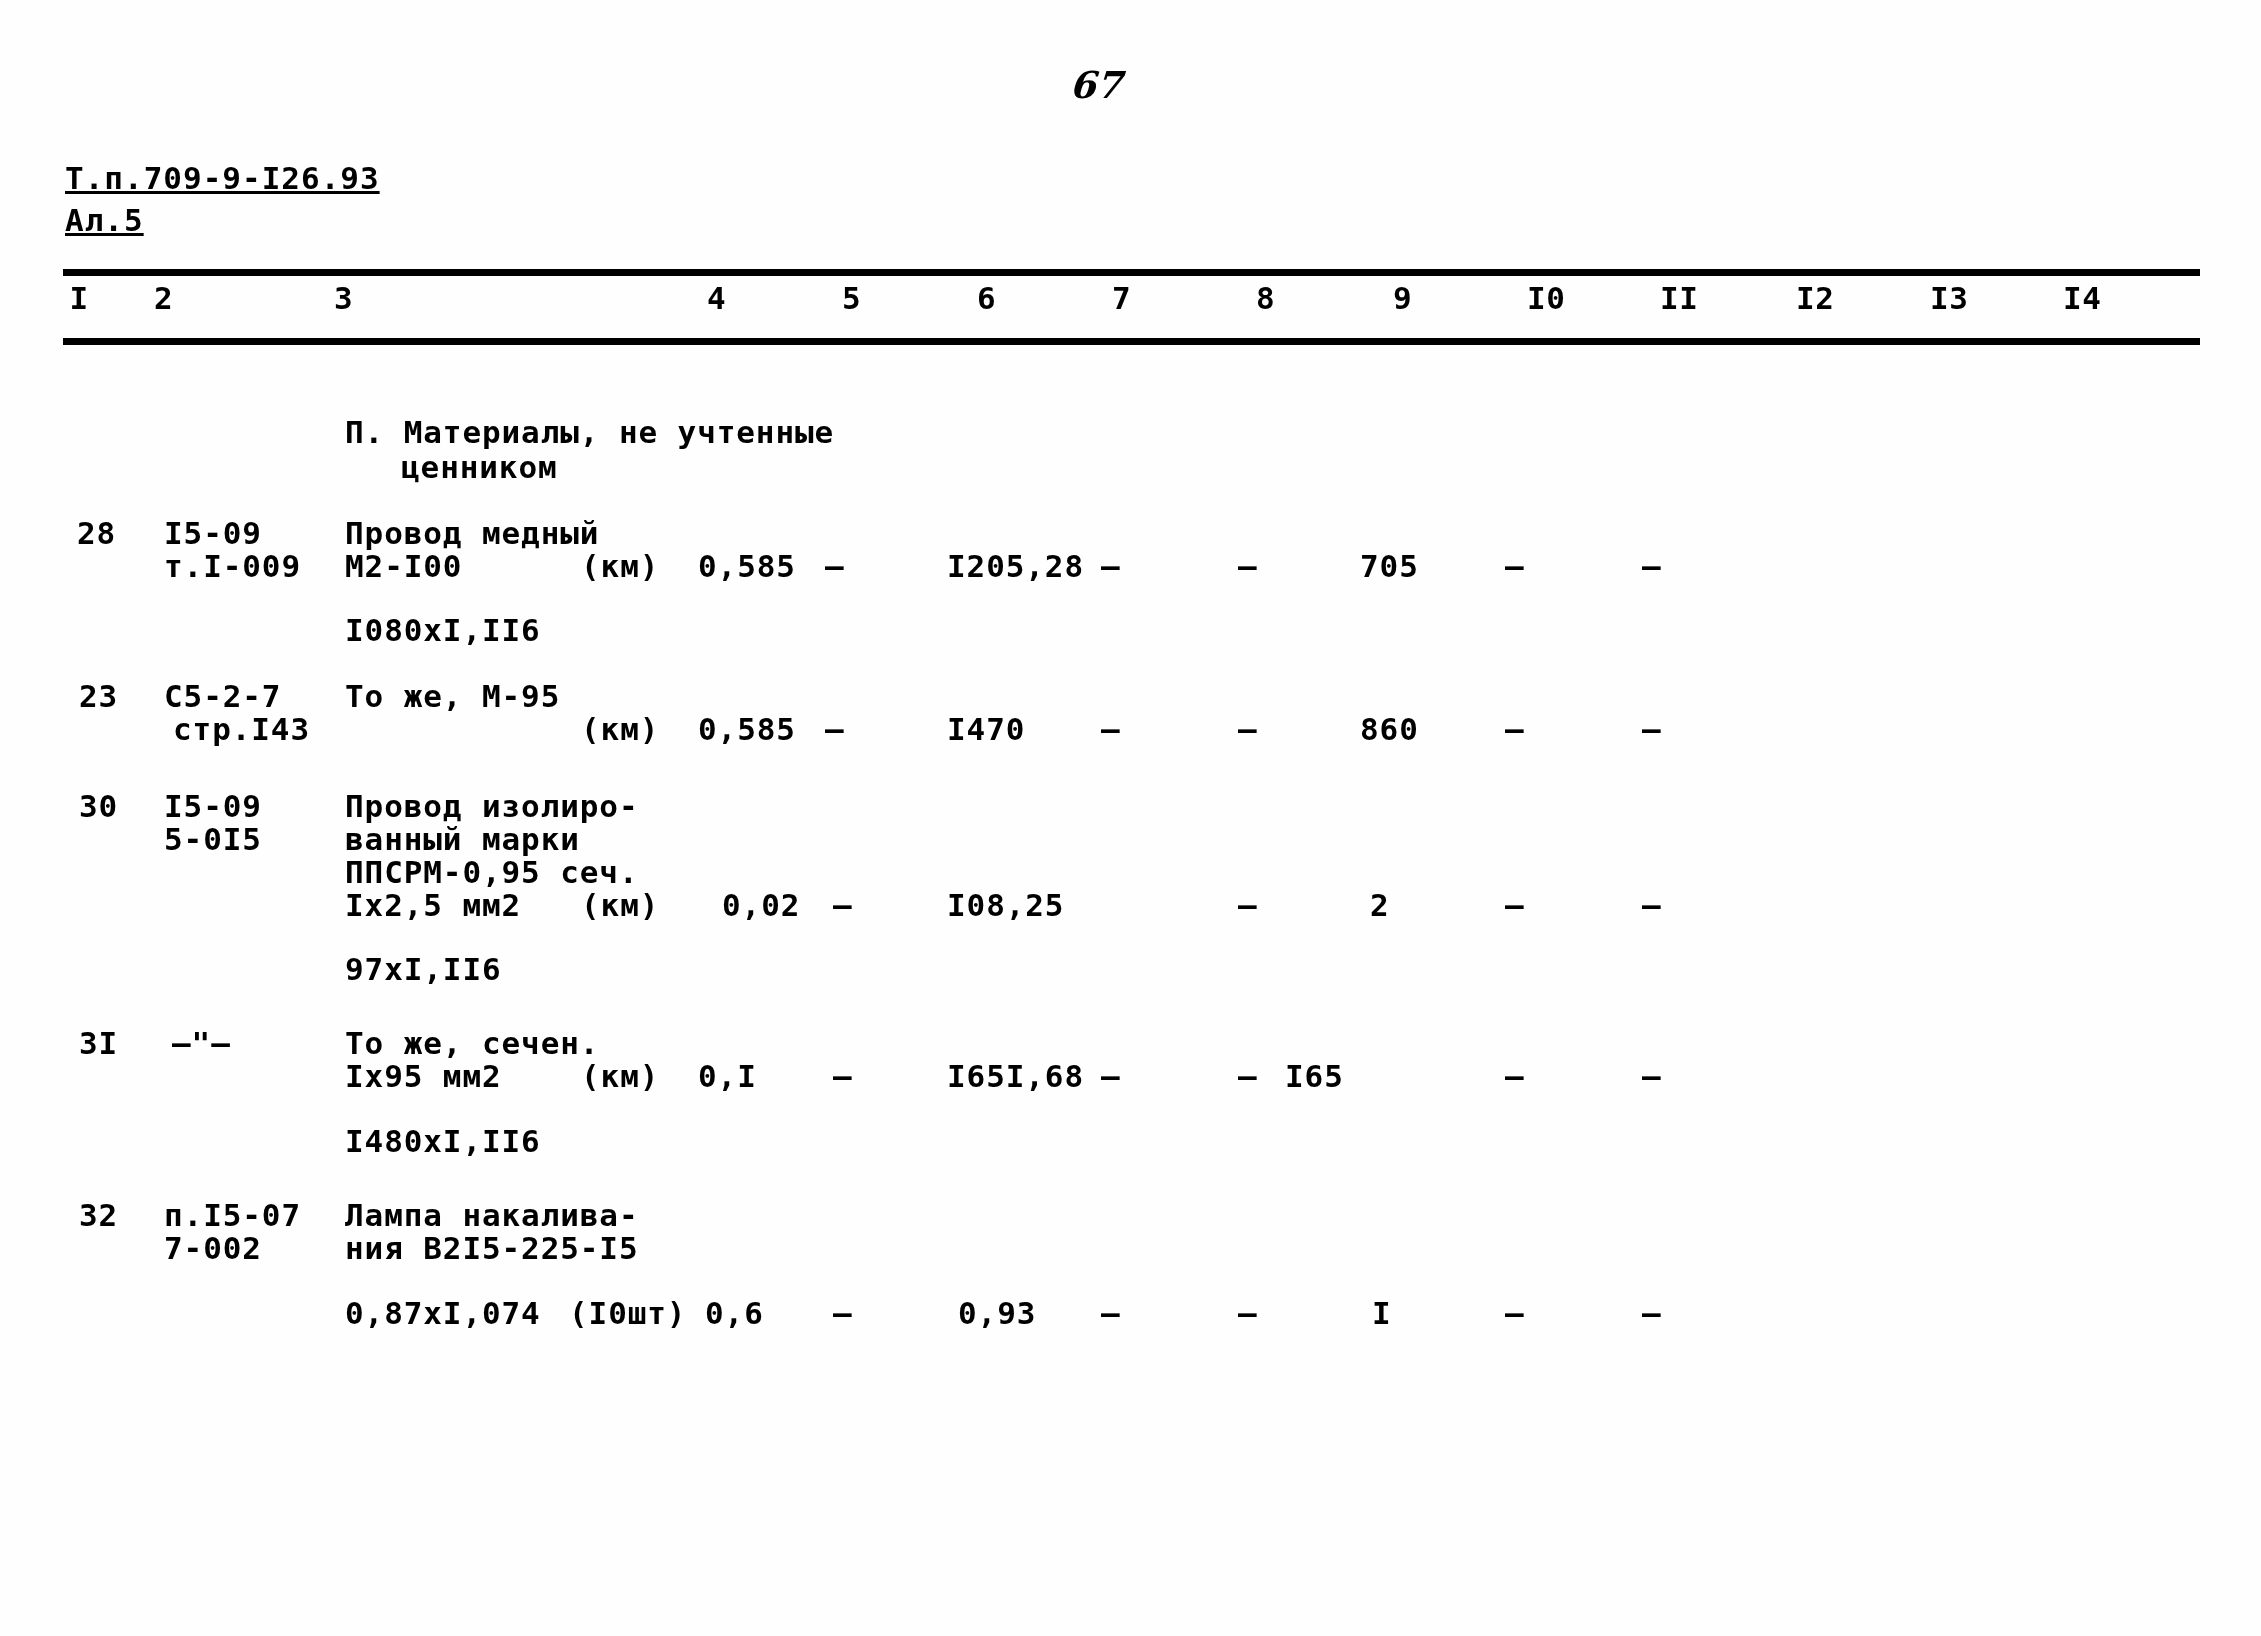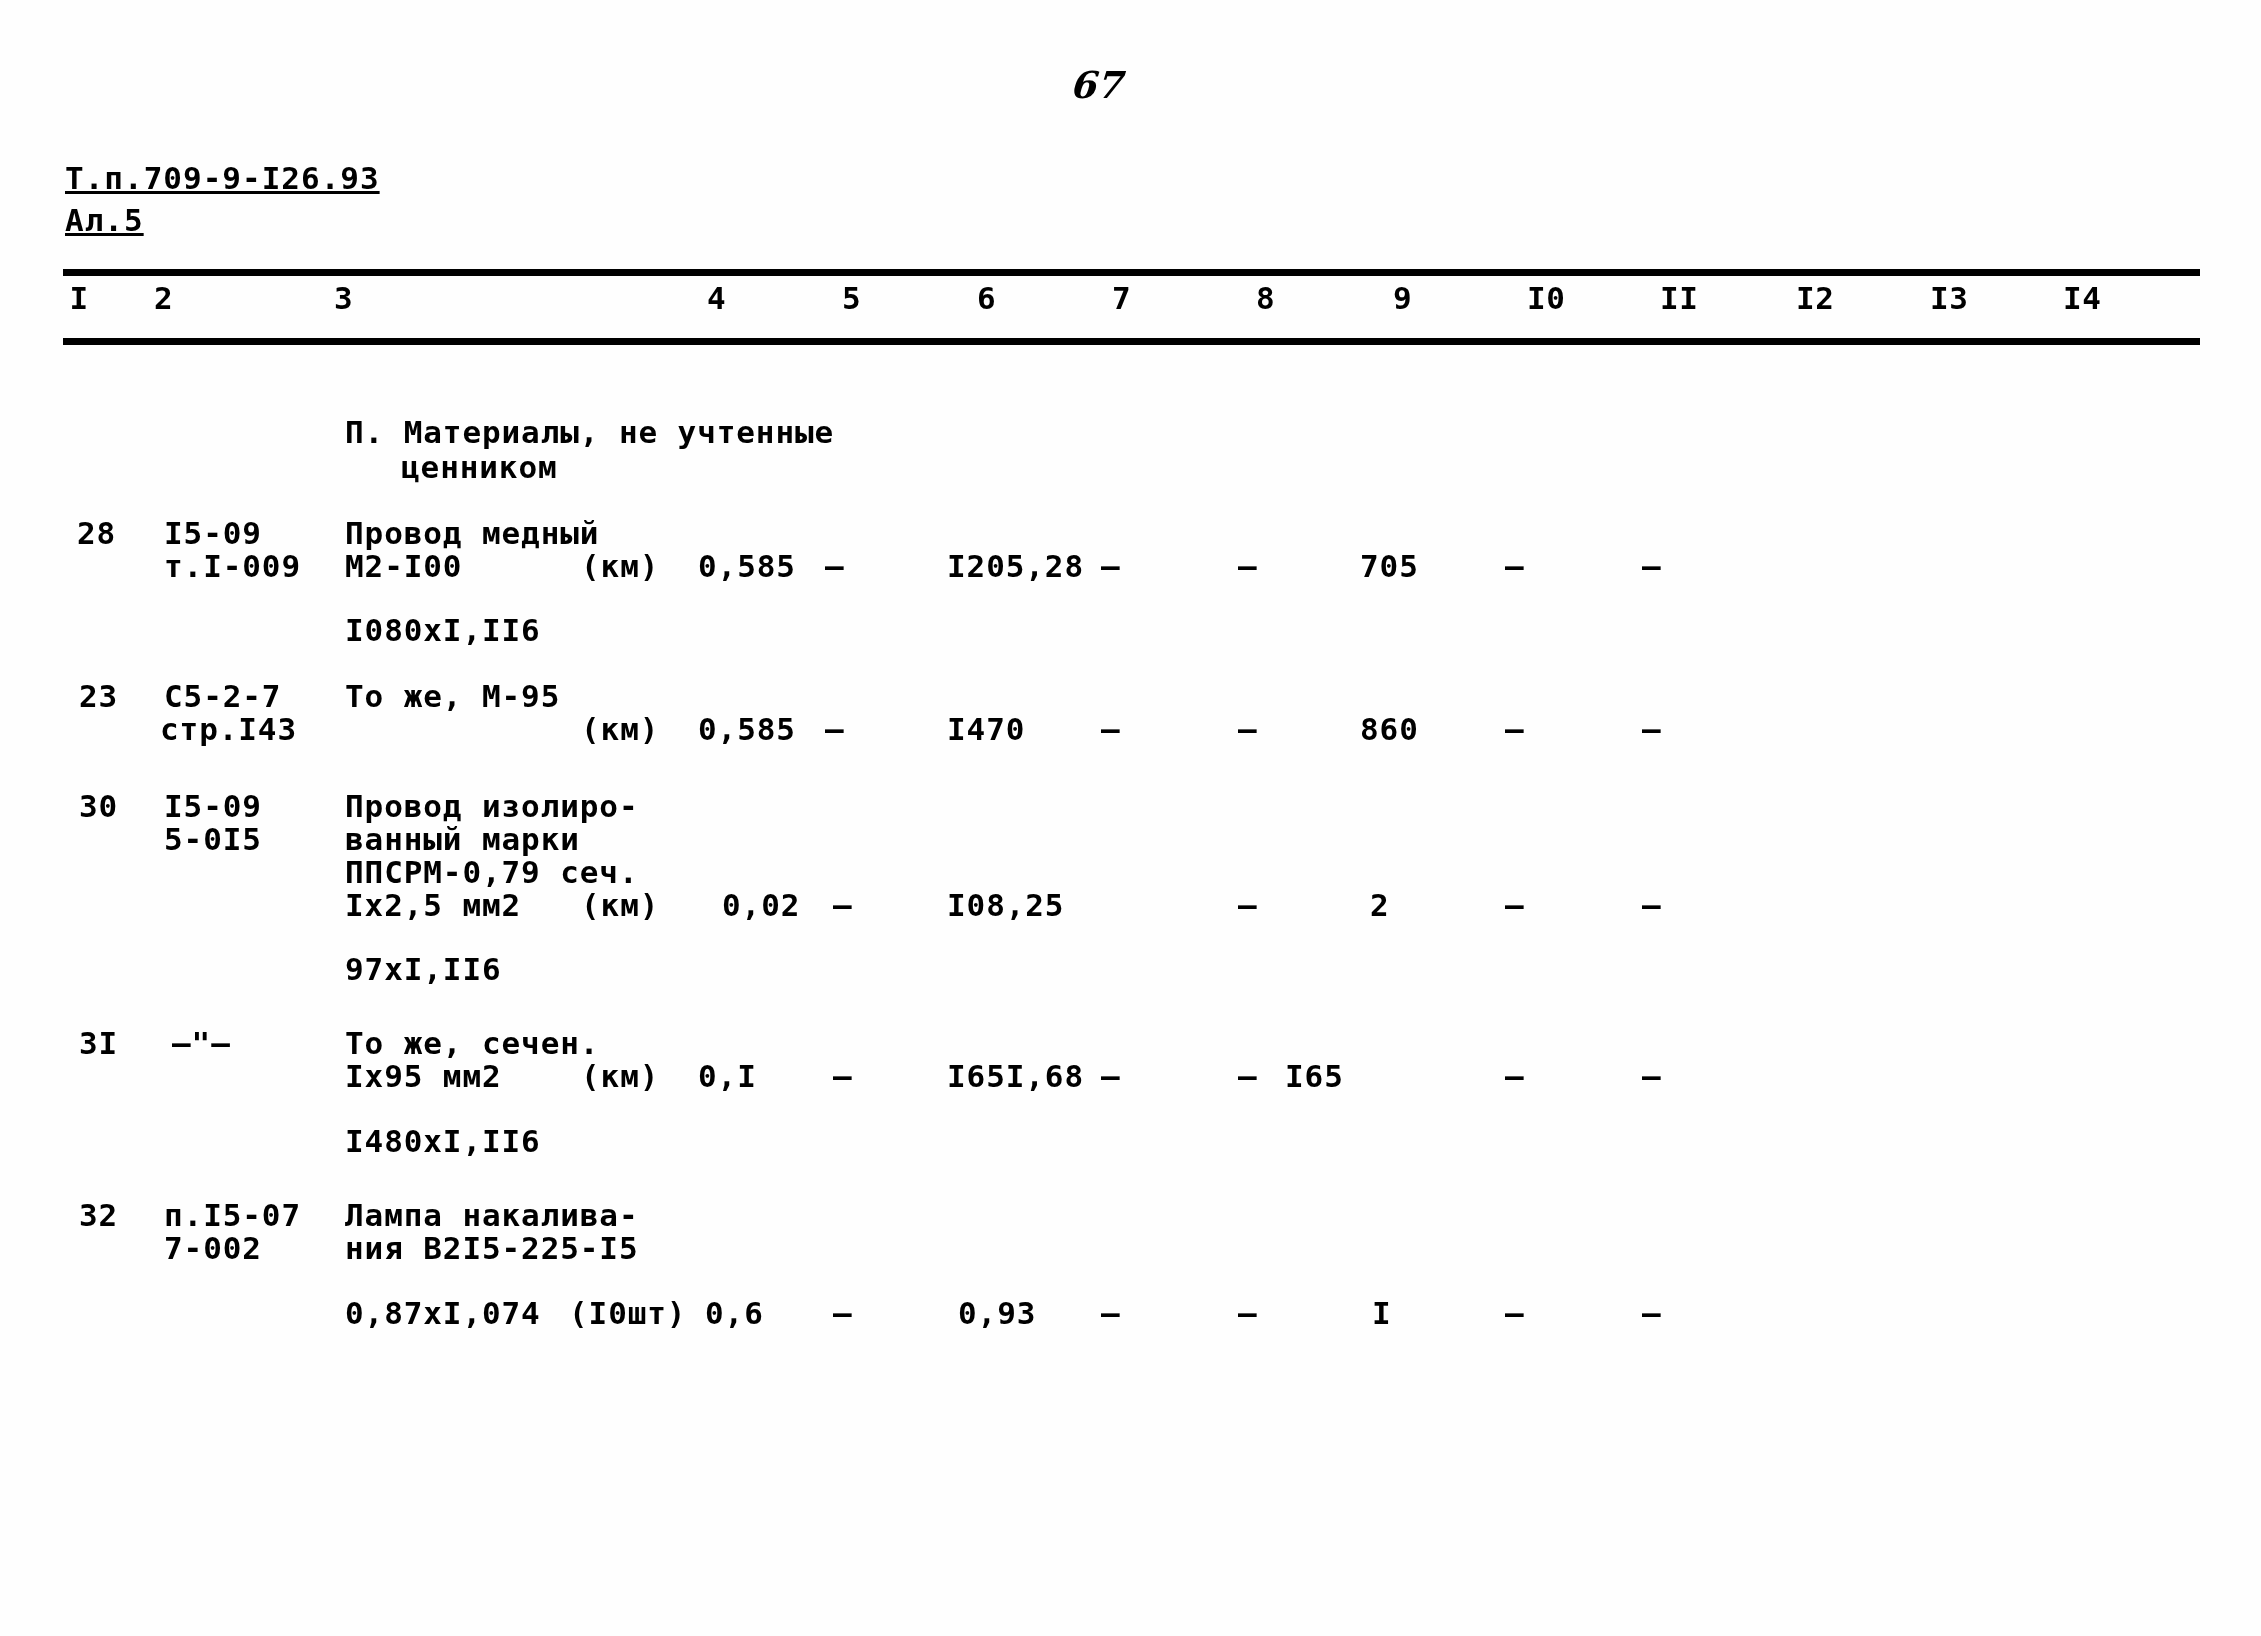--- a/index.html
+++ b/index.html
@@ -148,40 +148,40 @@
       <div class="tline dash" style="left:1238px; top:180px">–</div>
       <div class="tline num" style="left:1360px; top:180px">705</div>
       <div class="tline dash" style="left:1505px; top:180px">–</div>
       <div class="tline dash" style="left:1642px; top:180px">–</div>
       <div class="tline" style="left:345px; top:244px">I080хI,II6</div>
     </div>
 
     <div>
       <div class="tline" style="left:79px; top:310px">23</div>
       <div class="tline" style="left:164px; top:310px">С5-2-7</div>
-      <div class="tline" style="left:160px; top:343px">стр.I43</div>
+      <div class="tline" style="left:173px; top:343px">стр.I43</div>
       <div class="tline" style="left:345px; top:310px">То же, М-95</div>
       <div class="tline" style="left:581px; top:343px">(км)</div>
       <div class="tline num" style="left:698px; top:343px">0,585</div>
       <div class="tline dash" style="left:825px; top:343px">–</div>
       <div class="tline num" style="left:947px; top:343px">I470</div>
       <div class="tline dash" style="left:1101px; top:343px">–</div>
       <div class="tline dash" style="left:1238px; top:343px">–</div>
       <div class="tline num" style="left:1360px; top:343px">860</div>
       <div class="tline dash" style="left:1505px; top:343px">–</div>
       <div class="tline dash" style="left:1642px; top:343px">–</div>
     </div>
 
     <div>
       <div class="tline" style="left:79px; top:420px">30</div>
       <div class="tline" style="left:164px; top:420px">I5-09</div>
       <div class="tline" style="left:164px; top:453px">5-0I5</div>
       <div class="tline" style="left:345px; top:420px">Провод изолиро-</div>
       <div class="tline" style="left:345px; top:453px">ванный марки</div>
-      <div class="tline" style="left:345px; top:486px">ППСРМ-0,79 сеч.</div>
+      <div class="tline" style="left:345px; top:486px">ППСРМ-0,95 сеч.</div>
       <div class="tline" style="left:345px; top:519px">Iх2,5 мм2</div>
       <div class="tline" style="left:581px; top:519px">(км)</div>
       <div class="tline num" style="left:722px; top:519px">0,02</div>
       <div class="tline dash" style="left:833px; top:519px">–</div>
       <div class="tline num" style="left:947px; top:519px">I08,25</div>
       <div class="tline dash" style="left:1101px; top:519px"></div>
       <div class="tline dash" style="left:1238px; top:519px">–</div>
       <div class="tline num" style="left:1370px; top:519px">2</div>
       <div class="tline dash" style="left:1505px; top:519px">–</div>
       <div class="tline dash" style="left:1642px; top:519px">–</div>

